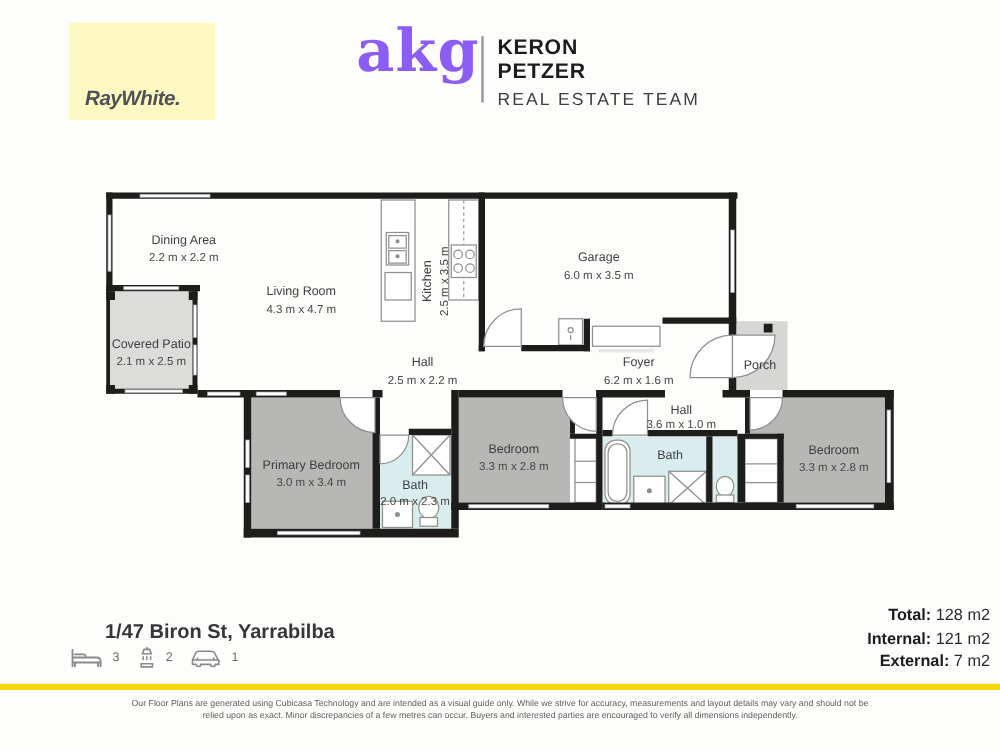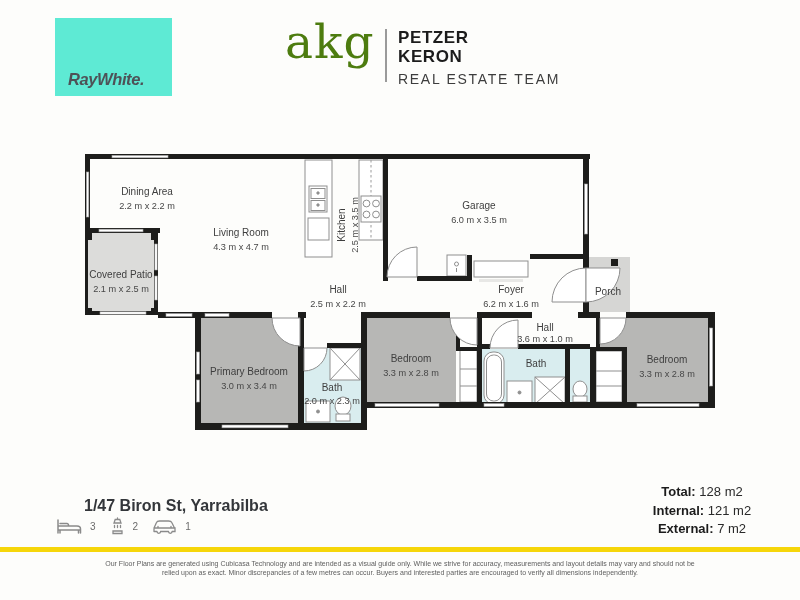--- a/index.html
+++ b/index.html
@@ -1,55 +1,55 @@
 <!DOCTYPE html>
 <html><head>
 <meta charset="utf-8">
 <style>
   html,body{margin:0;padding:0;}
   .page{position:relative;width:800px;height:600px;background:#fdfdfb;overflow:hidden;
         font-family:"Liberation Sans",sans-serif;}
   
-  .rw-box{position:absolute;left:55px;top:18px;width:117px;height:78px;background:#5eead4;}
+  .rw-box{position:absolute;left:55px;top:18px;width:117px;height:78px;background:#fef9c3;}
   .rw-text{position:absolute;left:13px;bottom:7px;font-size:16.5px;font-weight:bold;font-style:italic;
            color:#4e5257;letter-spacing:-0.4px;}
-  .akg{position:absolute;left:285px;top:14px;font-family:"DejaVu Serif",serif;font-weight:normal;
-       font-size:47px;color:#4d7c0f;letter-spacing:1px;}
+  .akg{position:absolute;left:285px;top:14px;font-family:"DejaVu Serif",serif;font-weight:bold;
+       font-size:47px;color:#8b5cf6;letter-spacing:1px;}
   .logo-divider{position:absolute;left:385px;top:29px;width:2px;height:53px;background:#9a9a9a;}
   .team{position:absolute;left:398px;top:28px;}
   .team .tname{font-size:17px;font-weight:bold;color:#1c1c1c;line-height:19px;letter-spacing:0.6px;}
   .team .tsub{margin-top:5px;font-size:14px;letter-spacing:1.7px;color:#3d3d3d;}
   
   svg.plan{position:absolute;left:0;top:0;}
   .room-label{font-size:10px;fill:#3e3e3e;}
   .room-dims{font-size:9.2px;fill:#474747;}
   
   .address{position:absolute;left:84px;top:497px;font-size:16px;font-weight:bold;color:#33363a;}
   .features{position:absolute;left:56px;top:517px;display:flex;align-items:center;color:#6b6b6b;font-size:10px;}
   .features .cnt{margin:0 14px 0 8px;}
   .areas{position:absolute;left:612px;top:483px;width:180px;text-align:center;font-size:13px;color:#2a2a2a;}
-  .areas div{line-height:18.5px;}
+  .areas div{line-height:18.5px;text-align:right;}
   .areas b{color:#1c1c1c;}
   .yellow-bar{position:absolute;left:0;top:547px;width:800px;height:5px;background:#f6d60a;}
   .disclaimer{position:absolute;left:0;top:560px;width:800px;text-align:center;font-size:7px;
               line-height:8.6px;color:#5e5e5e;}
 </style>
 </head>
 <body>
 
 <div class="page">
 
   <div class="rw-box">
     <div class="rw-text">RayWhite.</div>
   </div>
   <div class="akg">akg</div>
   <div class="logo-divider"></div>
   <div class="team">
+    <div class="tname">KERON</div>
     <div class="tname">PETZER</div>
-    <div class="tname">KERON</div>
     <div class="tsub">REAL ESTATE TEAM</div>
   </div>
 
   <svg class="plan" width="800" height="600" viewBox="0 0 800 600">
 
     <g>
       <rect x="87" y="233" width="68" height="79" fill="#dcdcda"></rect>
       <rect x="587" y="257" width="43" height="55" fill="#d6d6d4"></rect>
       <rect x="201" y="318" width="97" height="105" fill="#b7b7b5"></rect>
       <rect x="304" y="348" width="57" height="75" fill="#d9edef"></rect>

